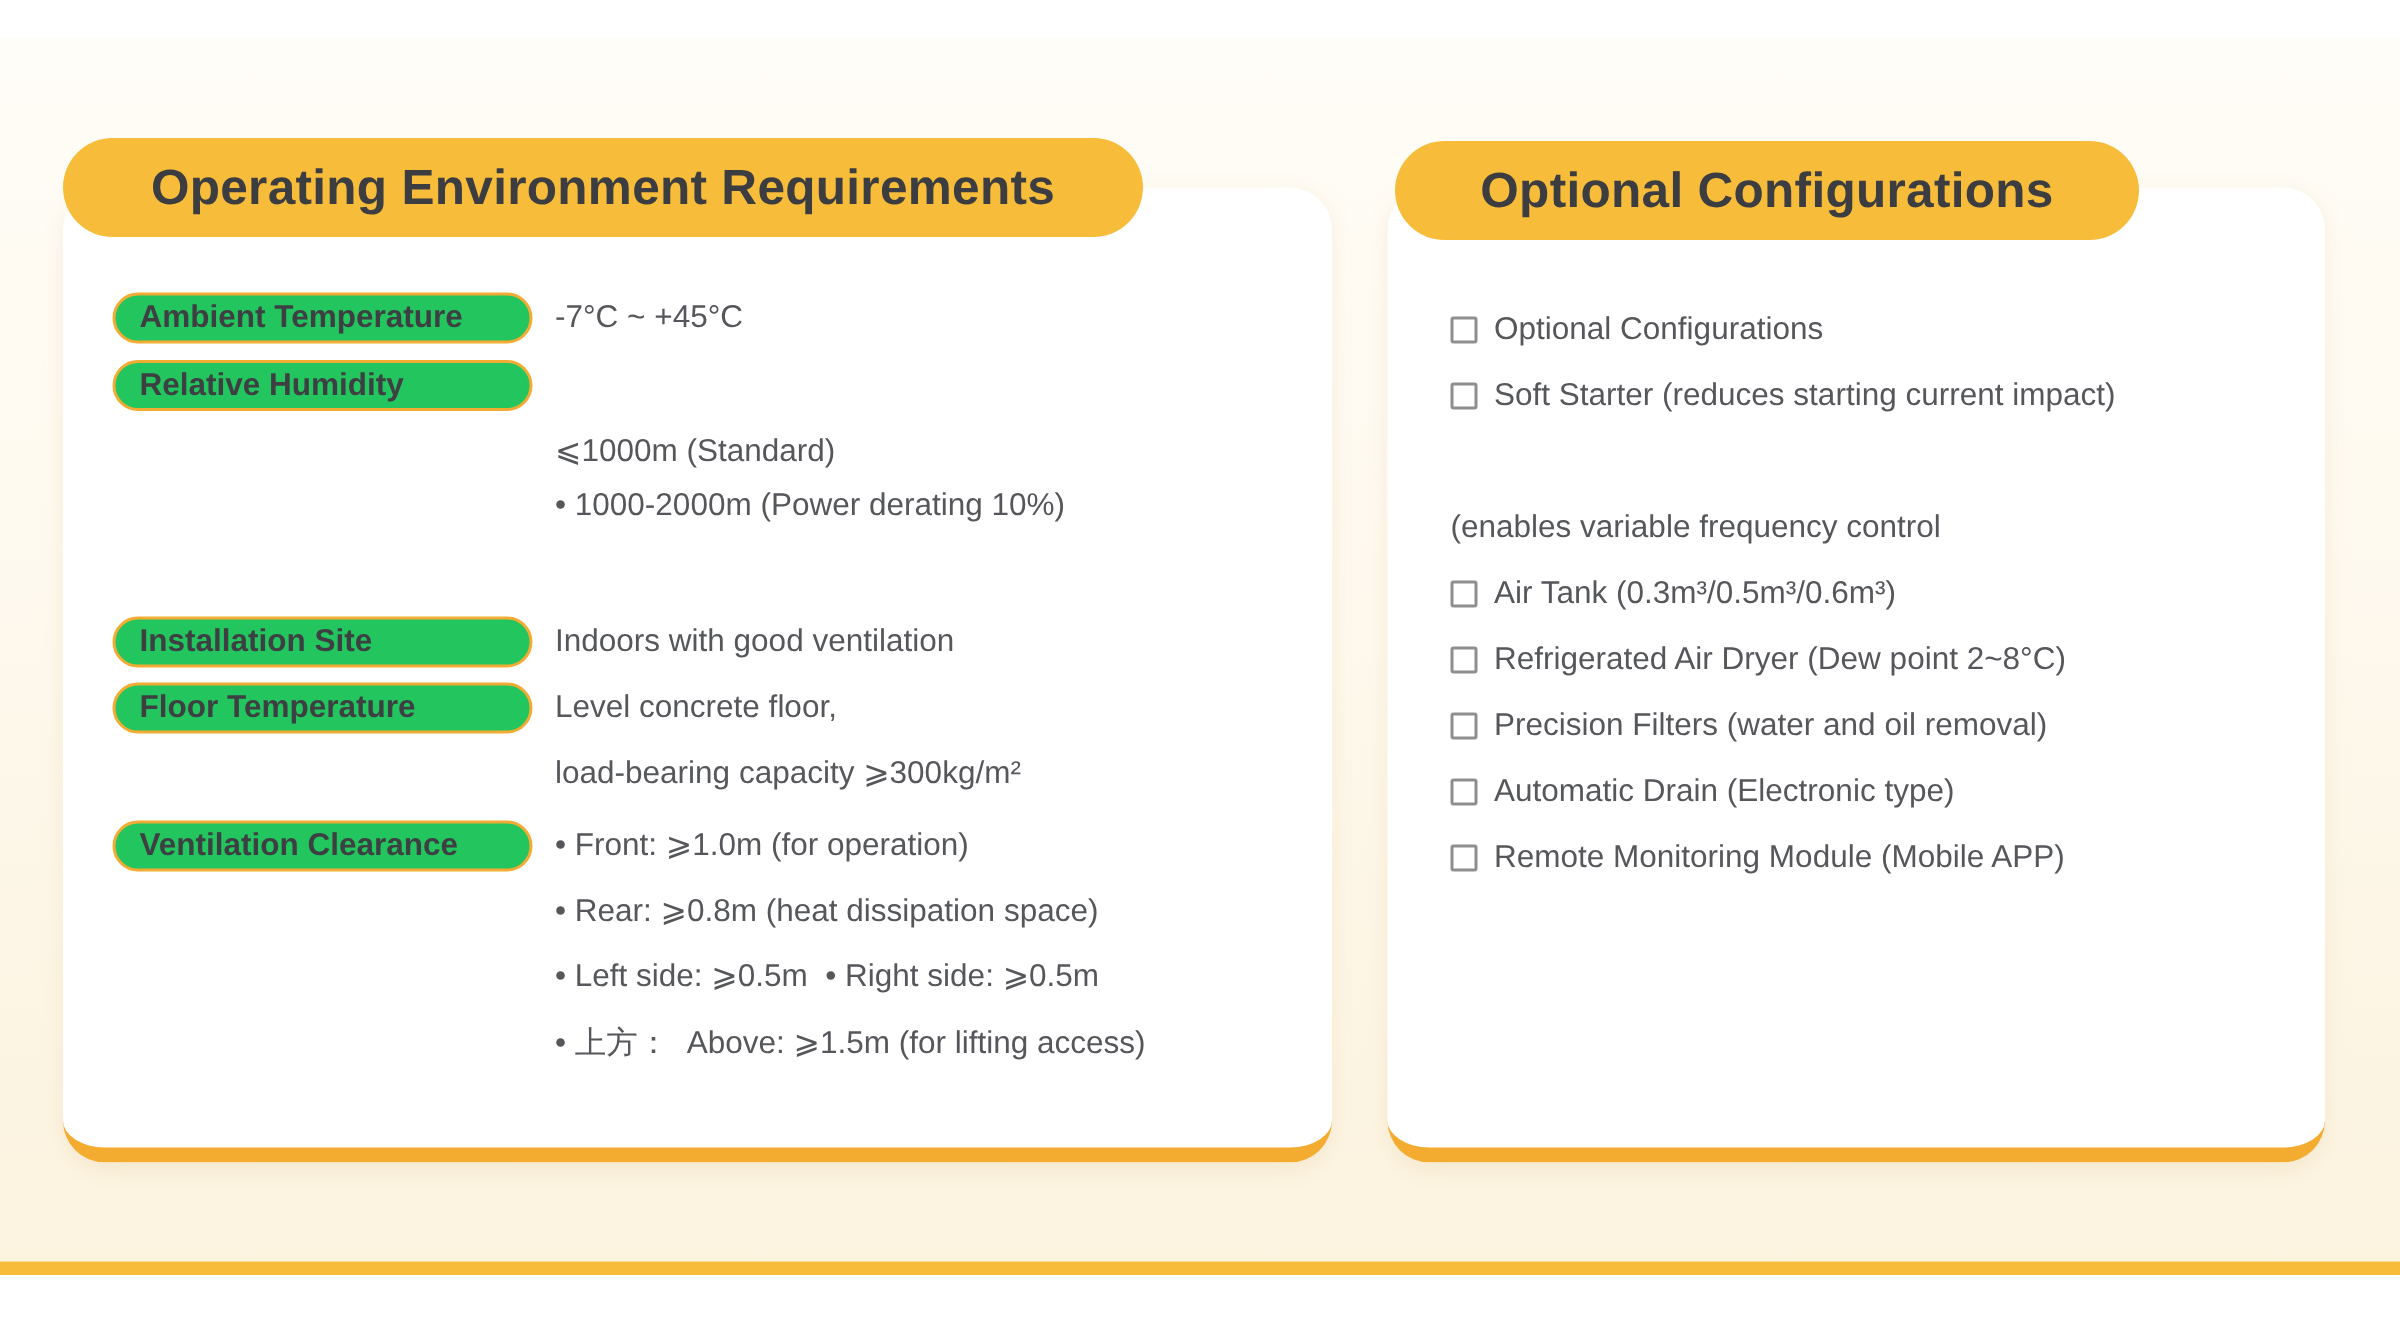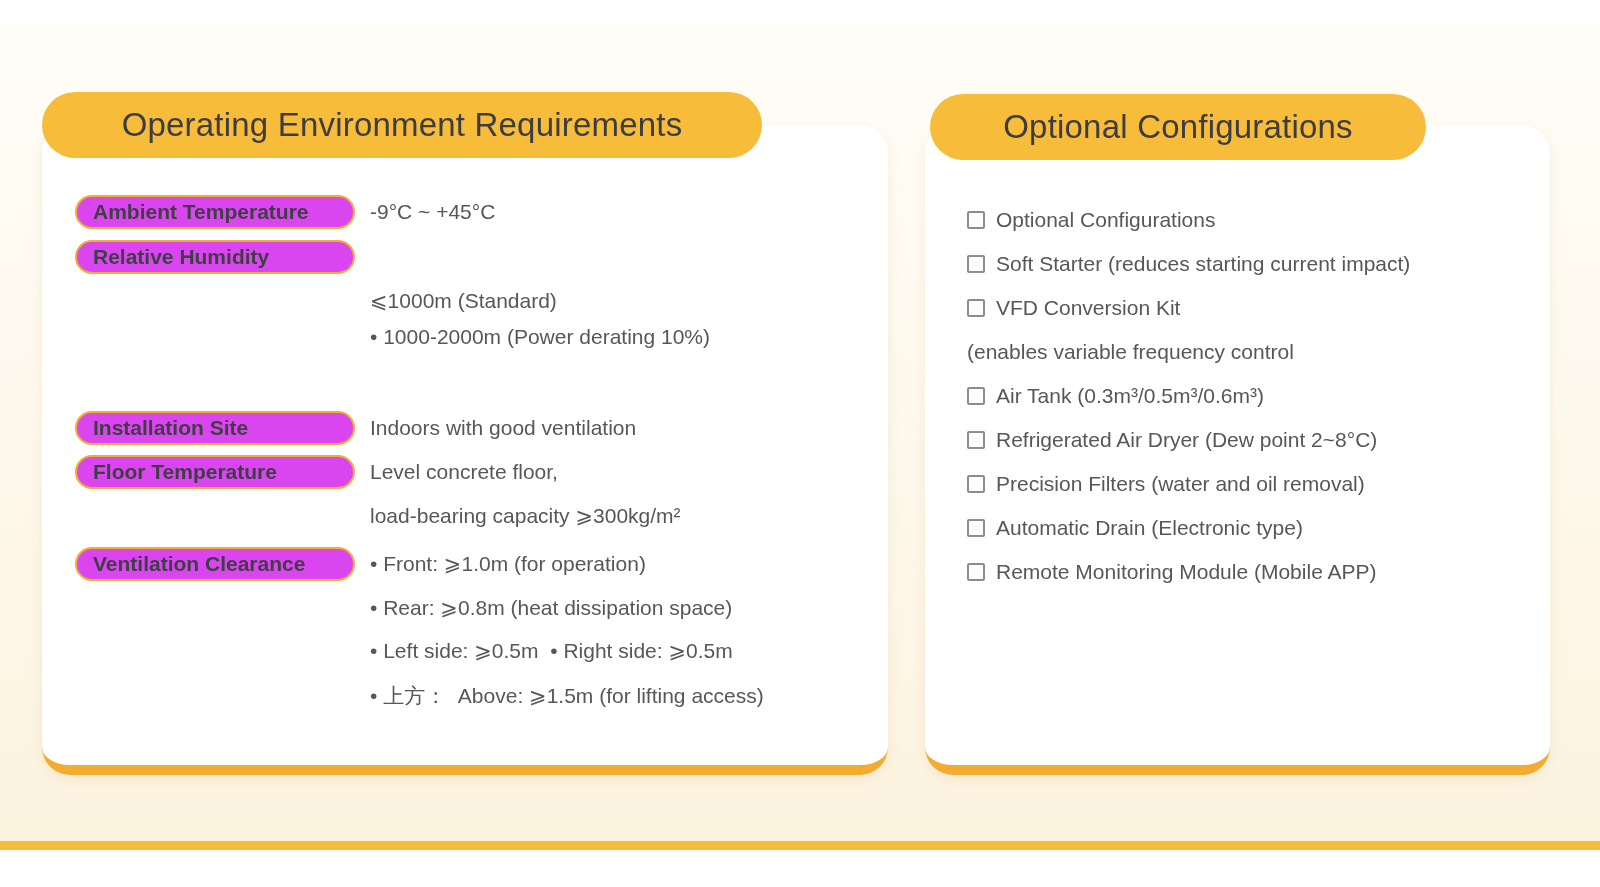--- a/index.html
+++ b/index.html
@@ -14,26 +14,26 @@
                 background:#F7BD3A; }
 
   .card { position:absolute; background:#ffffff; border-radius:28px;
           border-bottom:10px solid #F3AC30;
           box-shadow:0 4px 14px rgba(190,150,70,0.13); }
   .card-left  { left:42px;  top:125px; width:846px; height:650px; }
   .card-right { left:925px; top:125px; width:625px; height:650px; }
 
   .hdr { position:absolute; height:66px; border-radius:33px; background:#F8BC3B;
          display:flex; align-items:center; justify-content:center;
-         font-size:33px; font-weight:400; color:#3C3D40; letter-spacing:0.2px; }
+         font-size:33px; font-weight:700; color:#3C3D40; letter-spacing:0.2px; }
   .hdr-left  { left:42px;  top:92px; width:720px; }
   .hdr-right { left:930px; top:94px; width:496px; }
 
   .pill { position:absolute; left:33px; width:280px; height:34px;
-          background:#d946ef; border:2px solid #F2AC33; border-radius:17px;
+          background:#22c55e; border:2px solid #F2AC33; border-radius:17px;
           display:flex; align-items:center; padding-left:16px;
           font-size:21px; font-weight:600; color:#3E3F42; white-space:pre; }
 
   .val { position:absolute; left:328px; height:30px; line-height:30px;
          font-size:21px; color:#56575B; white-space:pre; }
 
   .crow { position:absolute; left:42px; height:30px; display:flex;
           align-items:center; }
   .cb { width:18px; height:18px; border:2px solid #8E8E8E; border-radius:2px;
         background:#ffffff; margin-right:11px; flex:0 0 auto; }
@@ -47,45 +47,41 @@
   <div class="canvas"></div>
 
   <div class="card card-left">
 
     <div class="pill" style="top:70px">Ambient Temperature</div>
     <div class="pill" style="top:115px">Relative Humidity</div>
     <div class="pill" style="top:286px">Installation Site</div>
     <div class="pill" style="top:330px">Floor Temperature</div>
     <div class="pill" style="top:422px">Ventilation Clearance</div>
 
-    <div class="val" style="top:72px">-9°C ~ +45°C</div>
+    <div class="val" style="top:72px">-7°C ~ +45°C</div>
     <div class="val" style="top:161px">⩽1000m (Standard)</div>
     <div class="val" style="top:197px">• 1000-2000m (Power derating 10%)</div>
     <div class="val" style="top:288px">Indoors with good ventilation</div>
     <div class="val" style="top:332px">Level concrete floor,</div>
     <div class="val" style="top:376px">load-bearing capacity ⩾300kg/m²</div>
     <div class="val" style="top:424px">• Front: ⩾1.0m (for operation)</div>
     <div class="val" style="top:468px">• Rear: ⩾0.8m (heat dissipation space)</div>
     <div class="val" style="top:511px">• Left side: ⩾0.5m  • Right side: ⩾0.5m</div>
     <div class="val" style="top:556px">• 上方：  Above: ⩾1.5m (for lifting access)</div>
   </div>
   <div class="hdr hdr-left">Operating Environment Requirements</div>
 
   <div class="card card-right">
     <div class="crow" style="top:80px">
       <span class="cb"></span>
       <span class="clabel">Optional Configurations</span>
     </div>
     <div class="crow" style="top:124px">
       <span class="cb"></span>
       <span class="clabel">Soft Starter (reduces starting current impact)</span>
-    </div>
-    <div class="crow" style="top:168px">
-      <span class="cb"></span>
-      <span class="clabel">VFD Conversion Kit</span>
     </div>
     <div class="crow" style="top:212px">
       <span class="clabel">(enables variable frequency control</span>
     </div>
     <div class="crow" style="top:256px">
       <span class="cb"></span>
       <span class="clabel">Air Tank (0.3m³/0.5m³/0.6m³)</span>
     </div>
     <div class="crow" style="top:300px">
       <span class="cb"></span>

